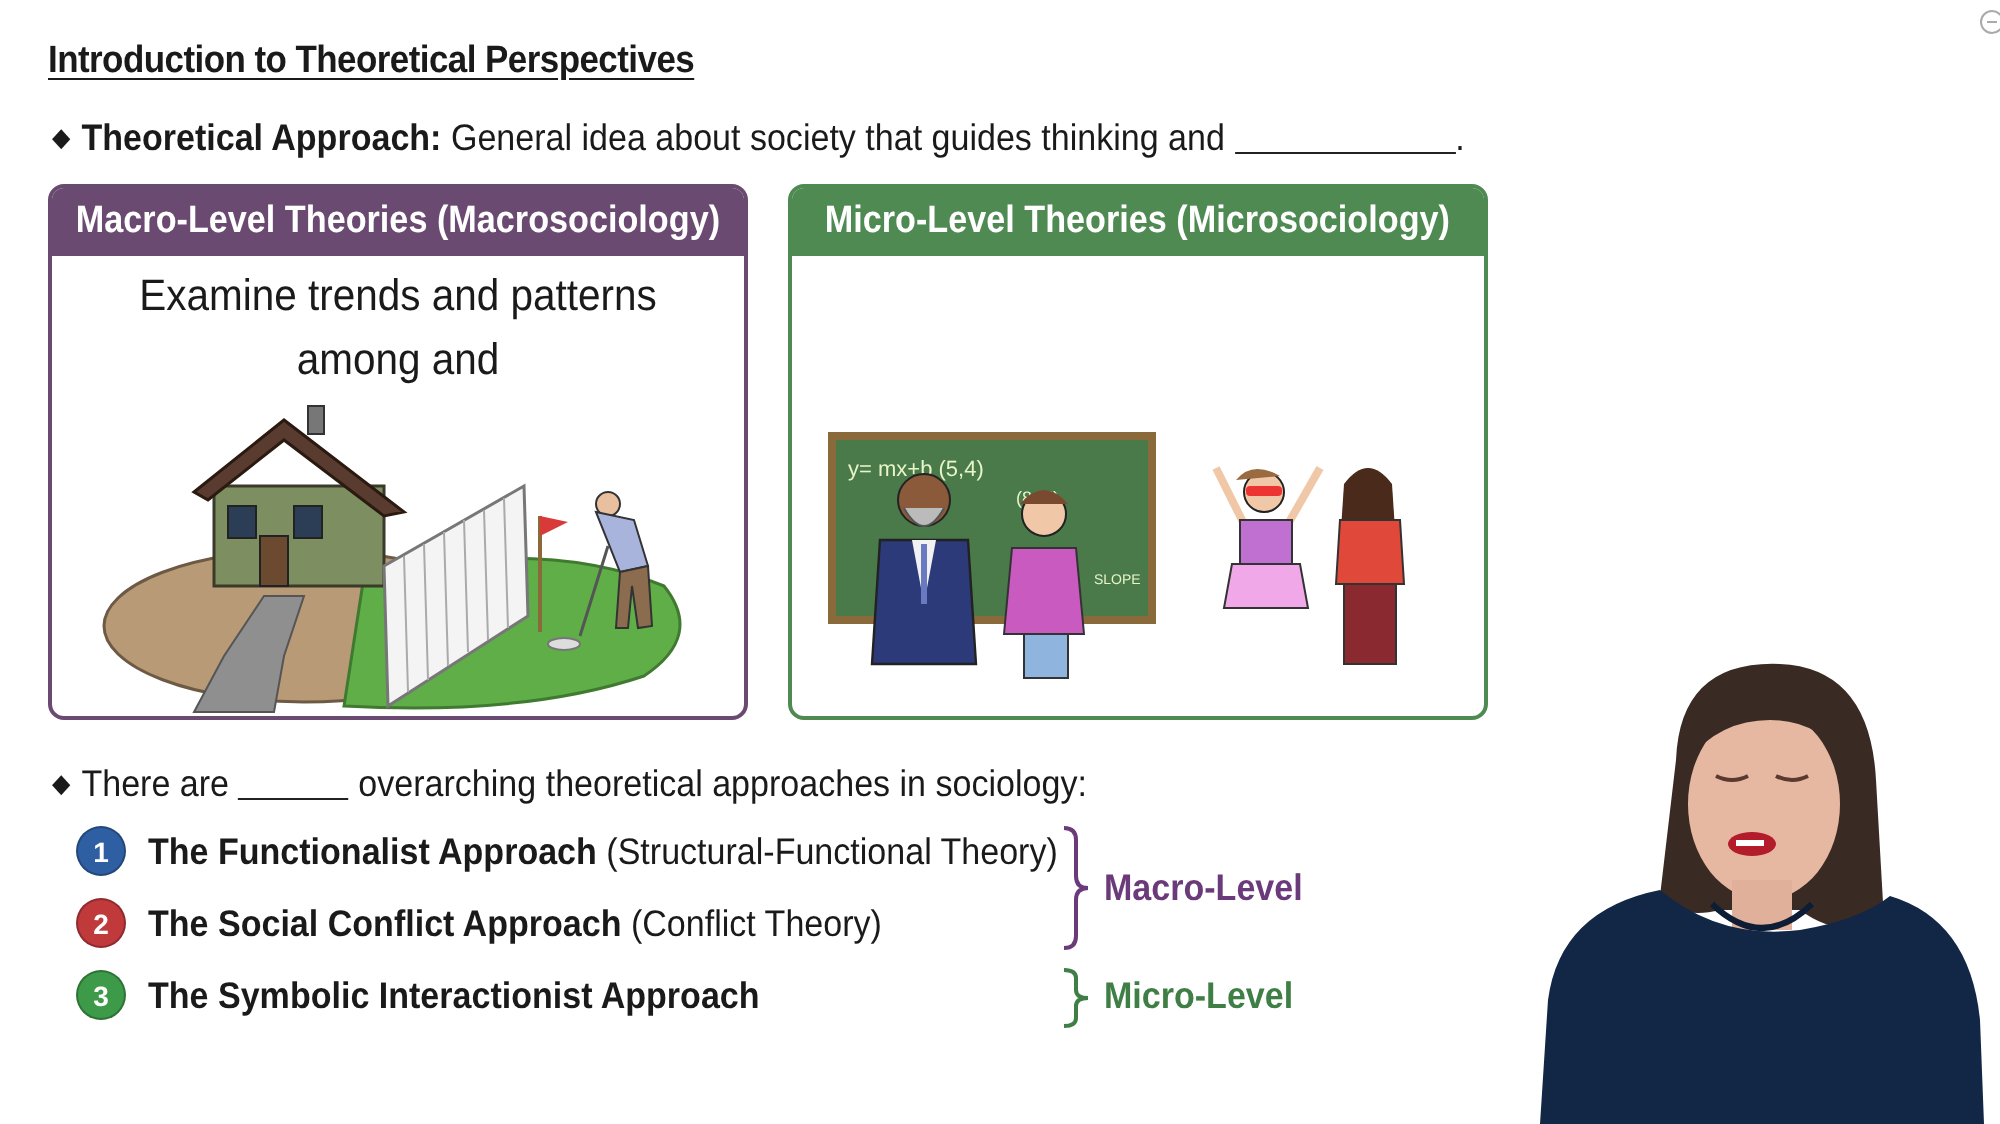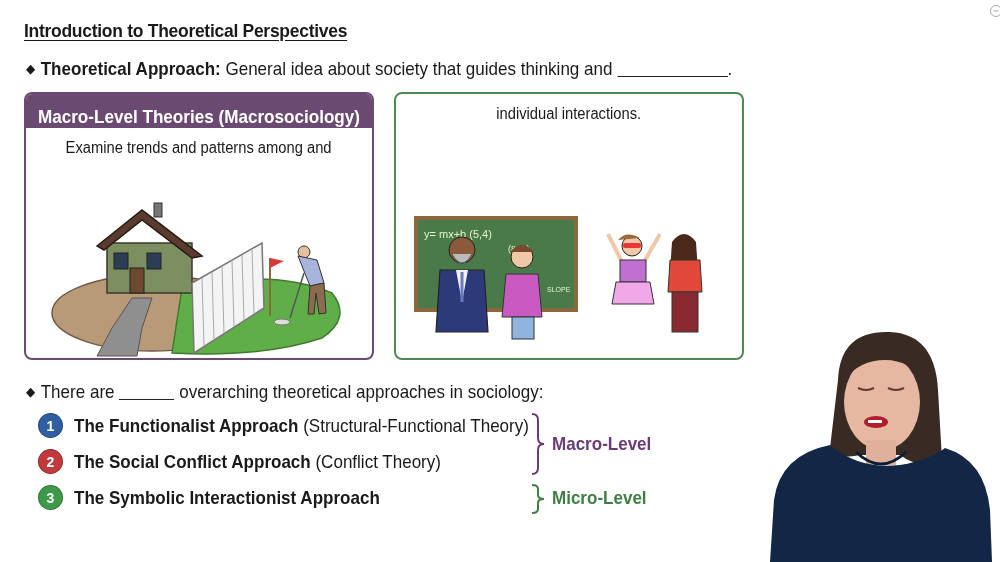--- a/index.html
+++ b/index.html
@@ -21,27 +21,27 @@
     .blank { display: inline-block; border-bottom: 1.5px solid #222; vertical-align: -2px; height: 16px; }
 
     .theory-box {
       position: absolute; top: 92px; height: 268px;
       border: 2.5px solid; border-radius: 8px; overflow: hidden; background: #fff;
     }
     .theory-box.macro { left: 24px; width: 350px; border-color: #6b4a72; }
     .theory-box.micro { left: 394px; width: 350px; border-color: #4e8a52; }
     .box-header {
       height: 34px; color: #fff; font-weight: bold; font-size: 19px;
-      display: flex; align-items: flex-end; justify-content: center; white-space: nowrap;
+      display: flex; align-items: center; justify-content: center; white-space: nowrap;
     }
     .box-header span { display: inline-block; transform: scaleX(0.9); }
     .macro .box-header { background: #6b4a72; }
     .micro .box-header { background: #4e8a52; }
     .box-text {
-      text-align: center; font-size: 16px; line-height: 32px; margin-top: 4px; color: #1a1a1a;
+      text-align: center; font-size: 22px; line-height: 32px; margin-top: 4px; color: #1a1a1a;
     }
     .box-text span.t { display: inline-block; transform: scaleX(0.92); }
 
     .illus { position: absolute; }
 
     .numbered { position: absolute; left: 38px; display: flex; align-items: center; white-space: nowrap; }
     .num-badge {
       width: 25px; height: 25px; border-radius: 50%; color: #fff; font-weight: bold;
       font-size: 14px; display: flex; align-items: center; justify-content: center; margin-right: 11px;
       border: 1.5px solid rgba(0,0,0,0.25);
@@ -105,22 +105,24 @@
     <ellipse cx="240" cy="124" rx="8" ry="3" fill="#ddd" stroke="#777"></ellipse>
 
     <circle cx="262" cy="54" r="6" fill="#e8c0a0" stroke="#333"></circle>
     <path d="M256 58 L275 62 L282 85 L268 88 Z" fill="#a9b4dd" stroke="#333"></path>
     <path d="M268 88 L282 85 L284 115 L277 116 L274 95 L272 116 L266 116 Z" fill="#8c6c4e" stroke="#333"></path>
     <line x1="262" y1="75" x2="248" y2="120" stroke="#555" stroke-width="1.5"></line>
   </svg>
 </div>
 
 <div class="theory-box micro">
+  <div class="box-header">
+    <span>Micro-Level Theories (Microsociology)</span>
+  </div>
   <div class="box-text">
-    <div><span class="t">individual interactions.</span></div>
   </div>
 
   <svg class="illus" style="left:16px; top:118px;" width="320" height="130" viewBox="0 0 320 130">
 
     <rect x="4" y="6" width="160" height="92" fill="#4a7a4a" stroke="#8a6a3a" stroke-width="4"></rect>
     <text x="12" y="26" font-size="11" fill="#e7f5c8" font-family="Liberation Sans, sans-serif">y= mx+b (5,4)</text>
     <text x="96" y="40" font-size="9" fill="#e7f5c8" font-family="Liberation Sans, sans-serif">(8,-5)</text>
     <text x="135" y="80" font-size="7" fill="#e7f5c8" font-family="Liberation Sans, sans-serif">SLOPE</text>
 
     <circle cx="50" cy="38" r="13" fill="#8a5a3a" stroke="#222"></circle>

